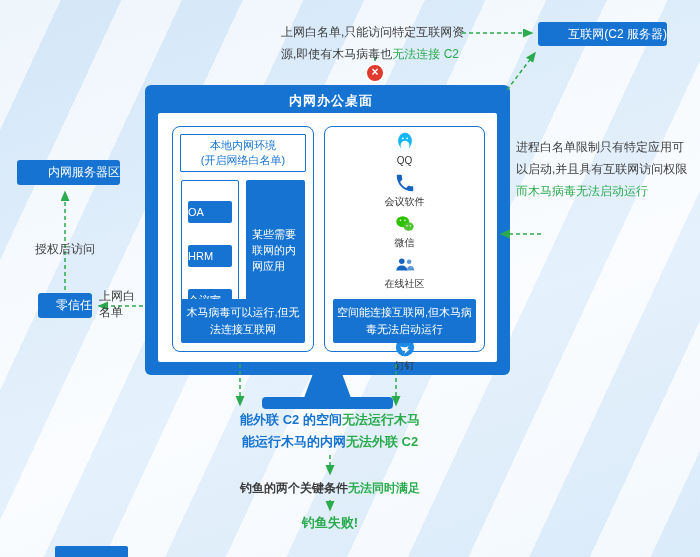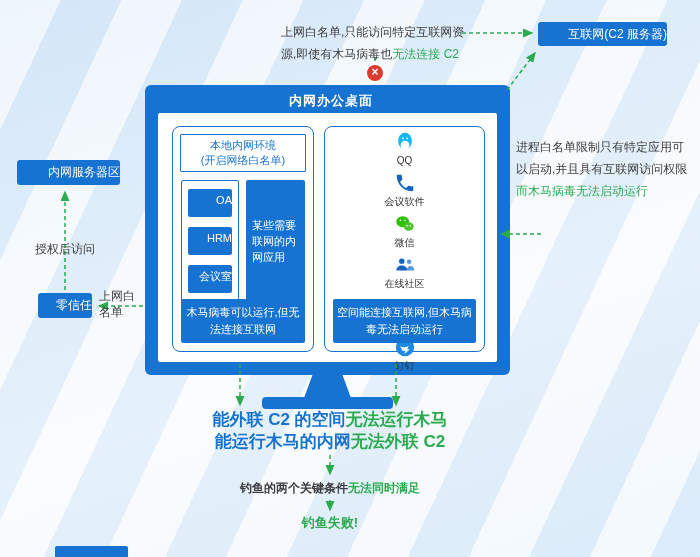--- a/index.html
+++ b/index.html
@@ -15,21 +15,21 @@
   }
   .abs{position:absolute;}
   .blue{background:#1673d2;color:#fff;}
   .bluebox{background:#1673d2;color:#fff;text-align:right;border-radius:3px;font-size:12px;}
   .note{font-size:12px;color:#3c3c3c;line-height:22px;}
   .green{color:#2bab4e;}
   .bluetext{color:#1673d2;}
   .panel{position:absolute;border:1px solid #1673d2;border-radius:8px;background:#fff;}
   .panel-header{margin:7px 7px 6px;border:1px solid #1673d2;padding:3px 2px;text-align:center;
     color:#1673d2;font-size:11px;line-height:15px;border-radius:1px;}
-  .chip{width:44px;height:28px;line-height:22px;font-size:11px;text-align:right;border-radius:2px;}
+  .chip{width:44px;height:22px;line-height:22px;font-size:11px;text-align:left;border-radius:2px;margin-top:12px;}
   .bottom-note{position:absolute;left:8px;right:8px;bottom:8px;padding:5px 3px;font-size:11px;
     line-height:17px;text-align:center;border-radius:2px;margin-top:37px;}
   .icon-cell{text-align:center;}
   .icon-cell .ic{height:22px;}
   .icon-cell .lbl{font-size:10px;color:#333;line-height:13px;margin-top:1px;}
   .z6{z-index:6;}
   svg.overlay{position:absolute;inset:0;z-index:5;pointer-events:none;}
 </style>
 </head>
 <body>
@@ -166,21 +166,21 @@
   <div class="abs note z6" style="left:35px;top:241px;line-height:16px;">授权后访问</div>
   <div class="abs bluebox z6" style="left:38px;top:293px;width:54px;height:25px;line-height:25px;">零信任</div>
   <div class="abs note z6" style="left:99px;top:288px;width:38px;line-height:16px;">上网白名单</div>
 
   <div class="abs note z6" style="left:516px;top:136px;width:180px;">
     <div>进程白名单限制只有特定应用可</div>
     <div>以启动,并且具有互联网访问权限</div>
     <div class="green">而木马病毒无法启动运行</div>
   </div>
 
-  <div class="abs z6" style="left:145px;top:409px;width:370px;text-align:center;font-size:17px;font-weight:bold;line-height:22px;">
+  <div class="abs z6" style="left:145px;top:409px;width:370px;text-align:center;font-size:13px;font-weight:bold;line-height:22px;">
     <div>
       <span class="bluetext">能外联 C2 的空间</span><span class="green">无法运行木马</span>
     </div>
     <div>
       <span class="bluetext">能运行木马的内网</span><span class="green">无法外联 C2</span>
     </div>
   </div>
 
   <div class="abs green z6" style="left:145px;top:514px;width:370px;text-align:center;font-size:13px;font-weight:bold;">钓鱼失败!</div>
 

